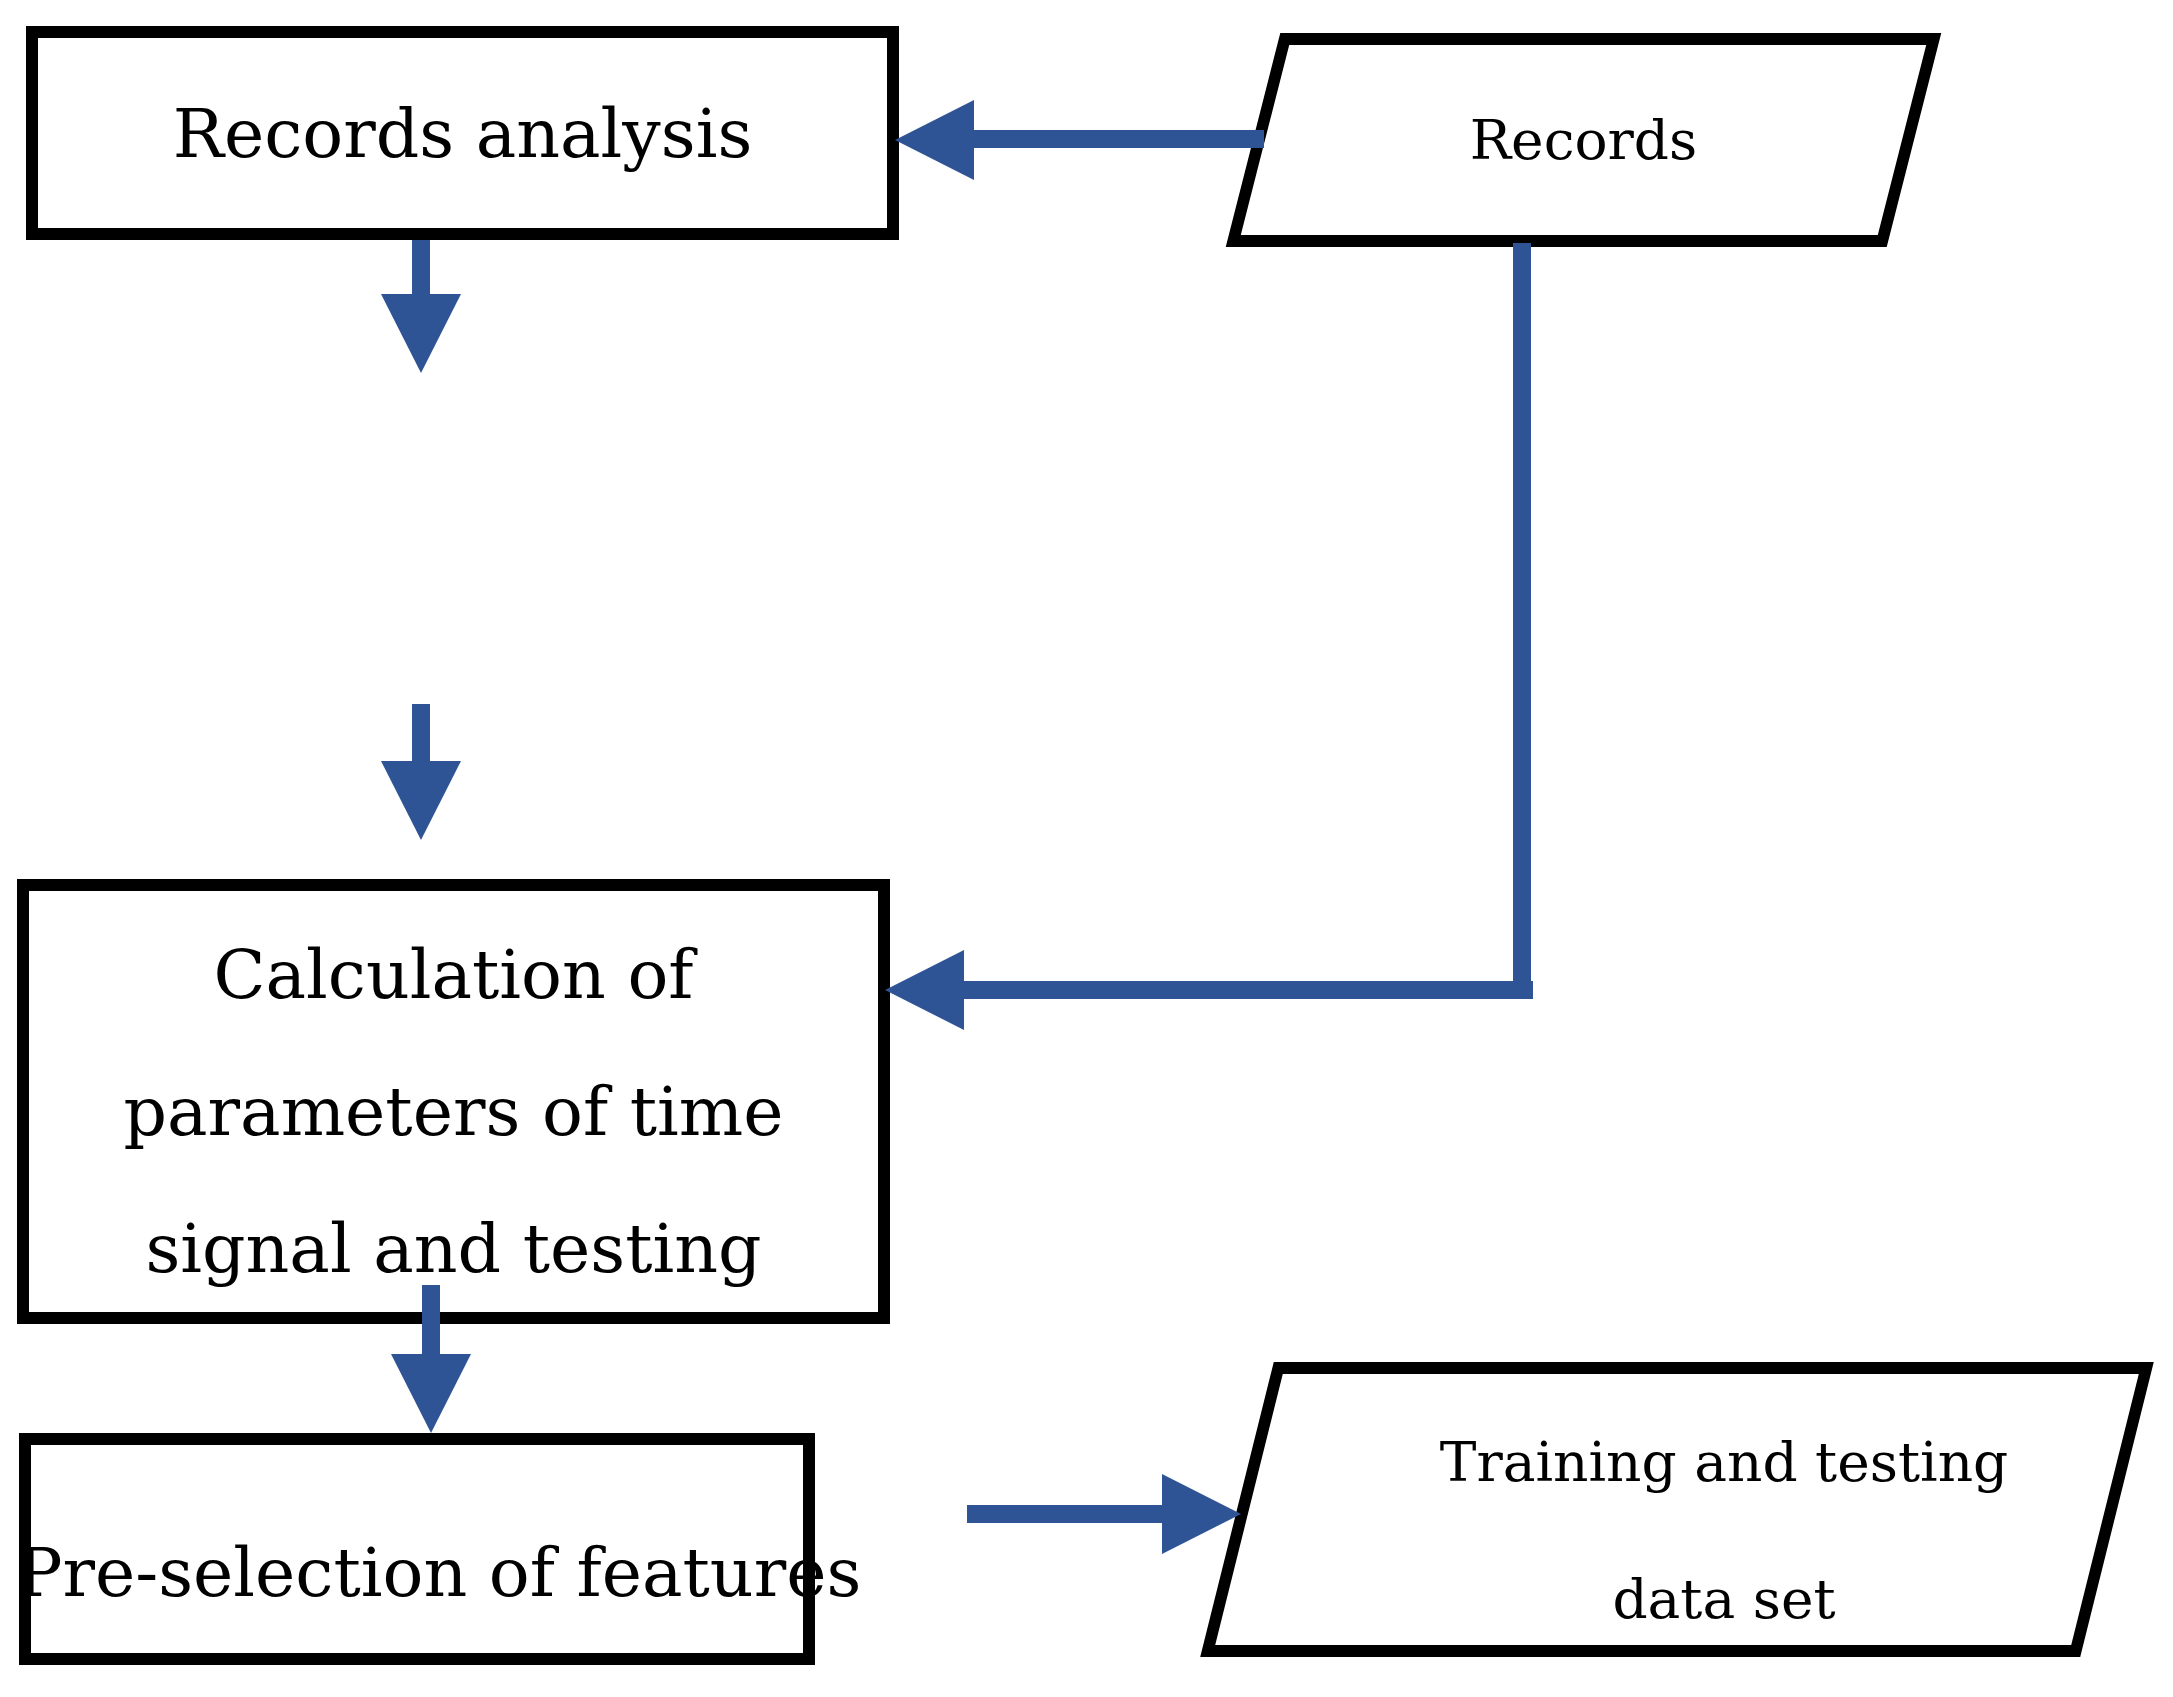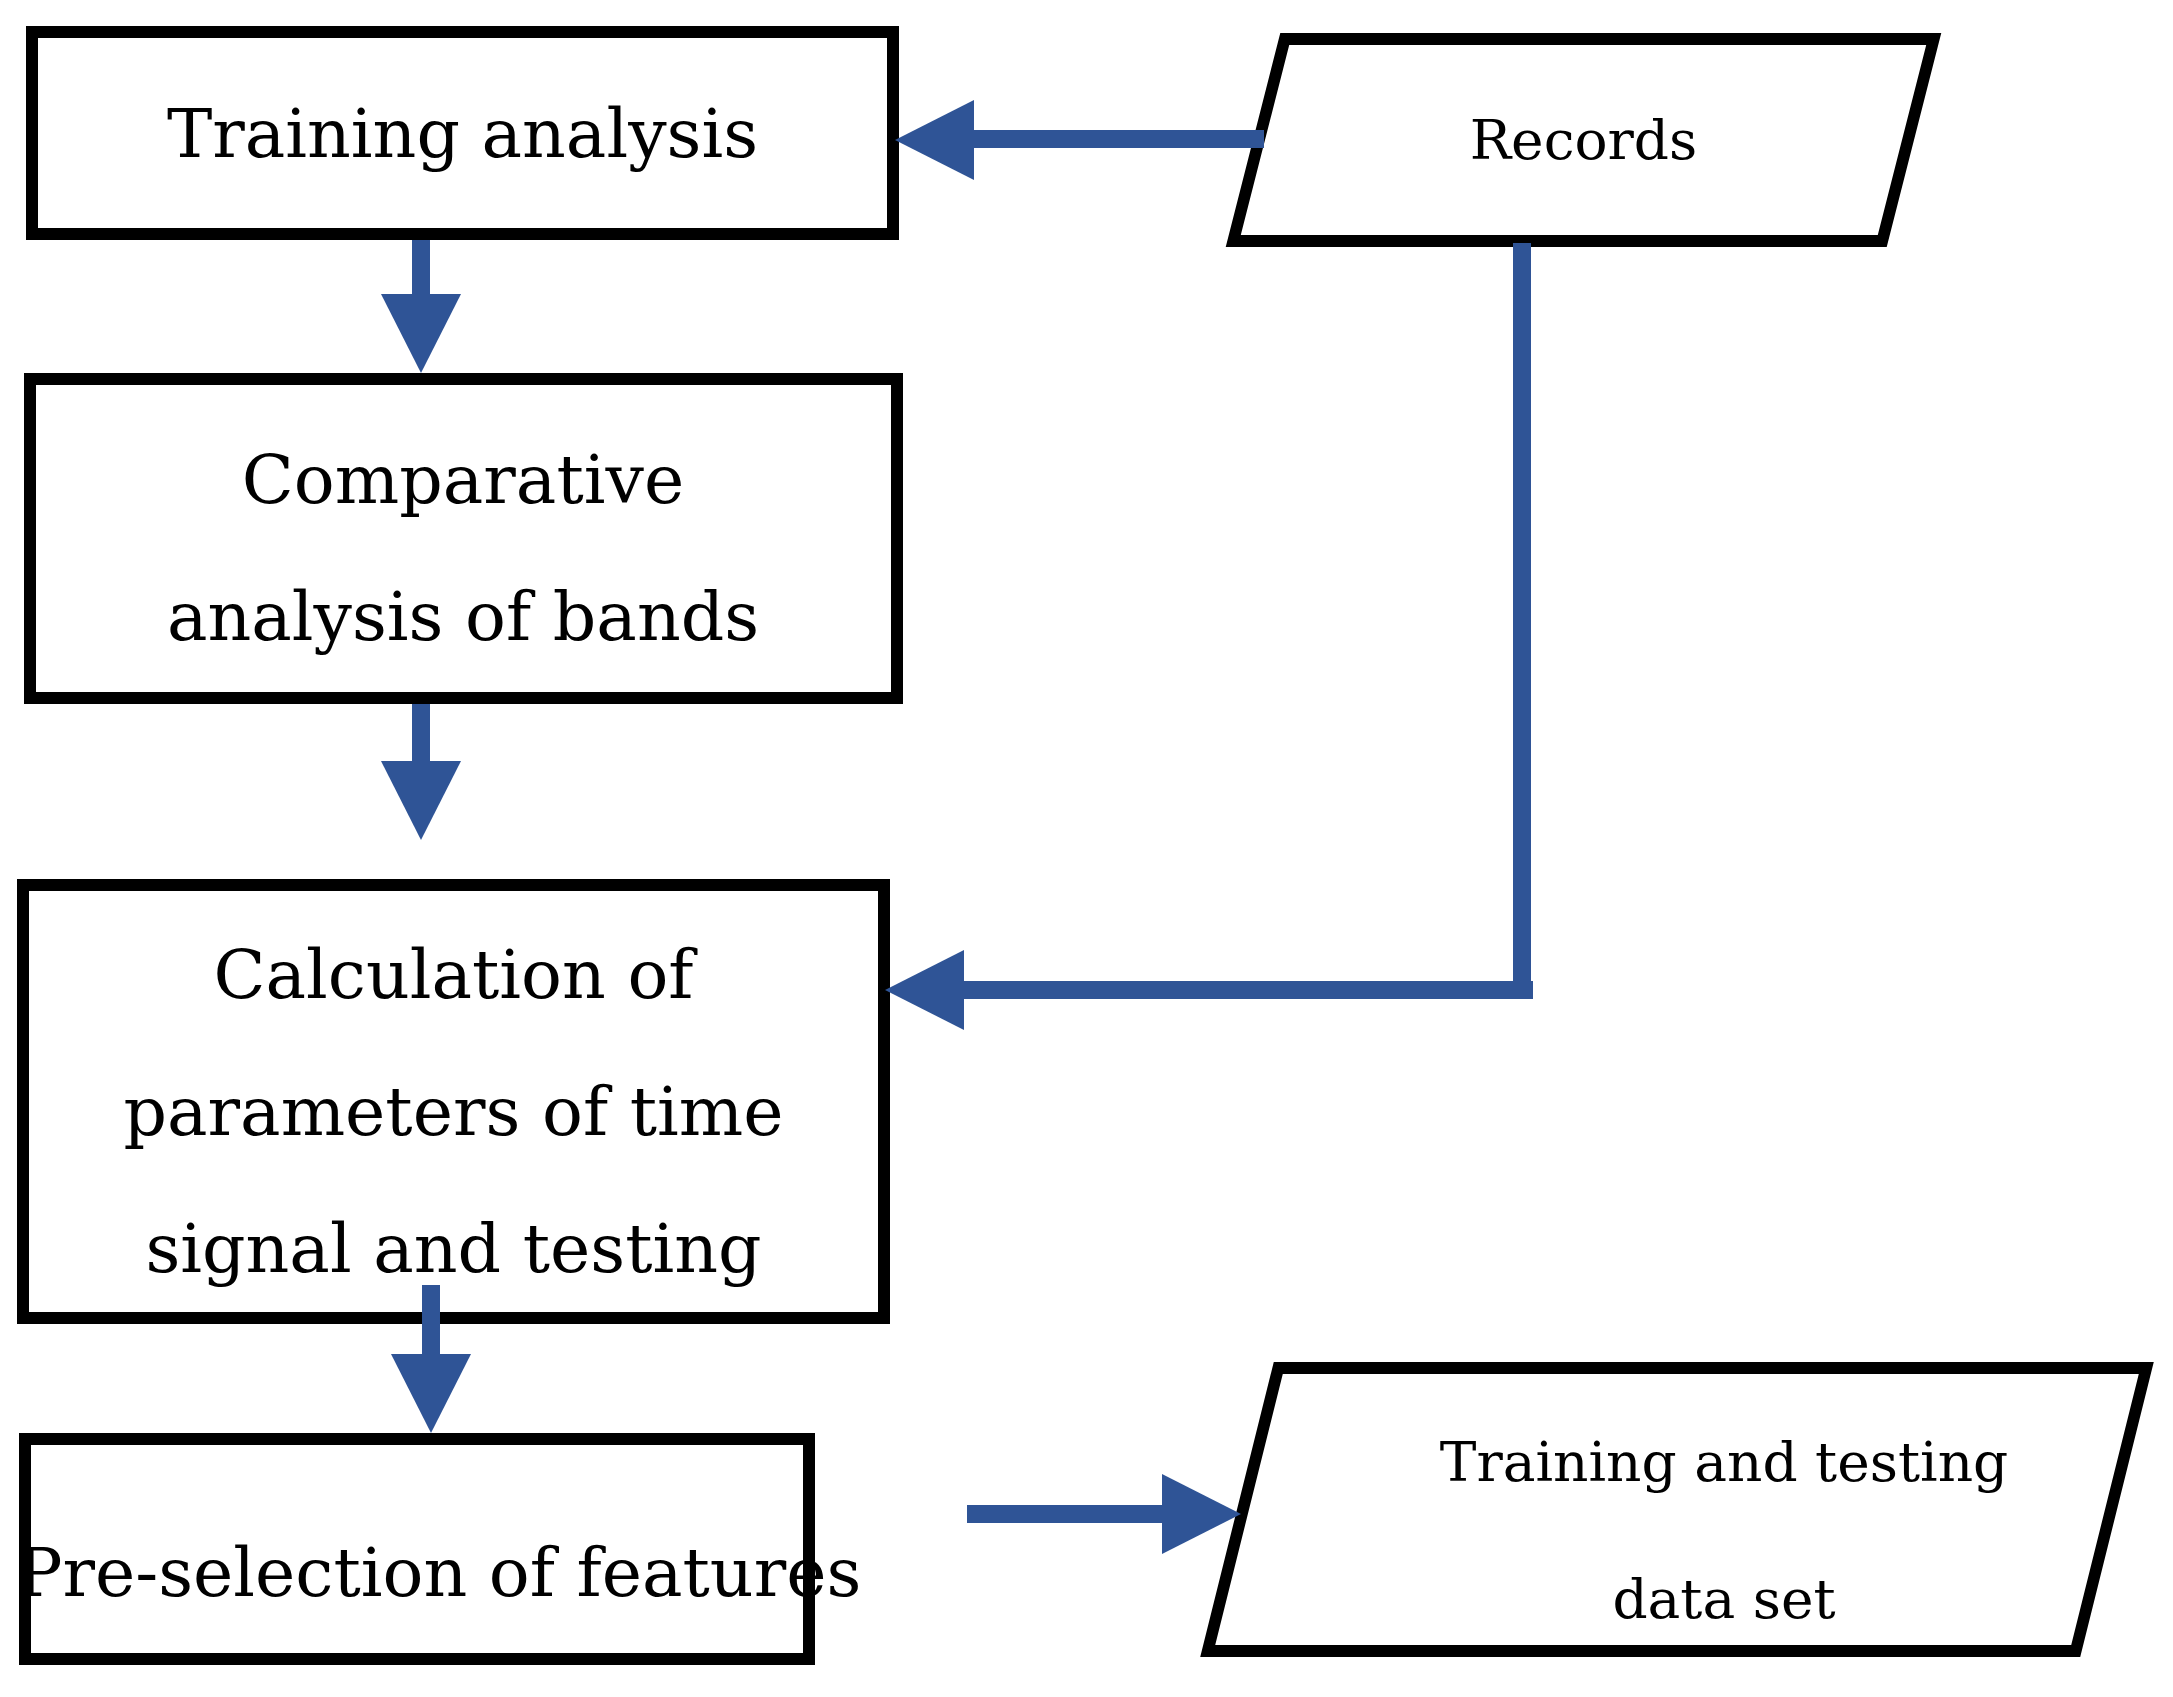--- a/index.html
+++ b/index.html
@@ -72,27 +72,23 @@
   #records-label  {left:1253px;top:33px;   width:661px;  height:214px;}
   #training-shape {left:1237px;top:1362px; width:880px;  height:295px;}
   #training-label {left:1284px;top:1362px; width:880px;  height:295px; padding-top:42px;box-sizing:border-box;}
 </style>
 </head>
 <body>
 
 <div class="stage">
 
   <div class="rect-node" id="spectral-box">
-    <div class="line">Training analysis</div>
+    <div class="line">Records analysis</div>
   </div>
 
-  <div class="rect-node" id="comparative-box">
-    <div class="line">Comparative</div>
-    <div class="line">analysis of bands</div>
-  </div>
 
   <div class="rect-node" id="calculation-box">
     <div class="line">Calculation of</div>
     <div class="line">parameters of time</div>
     <div class="line">signal and testing</div>
   </div>
 
   <div class="rect-node" id="preselect-box">
     <div class="line">Pre-selection of features</div>
   </div>

